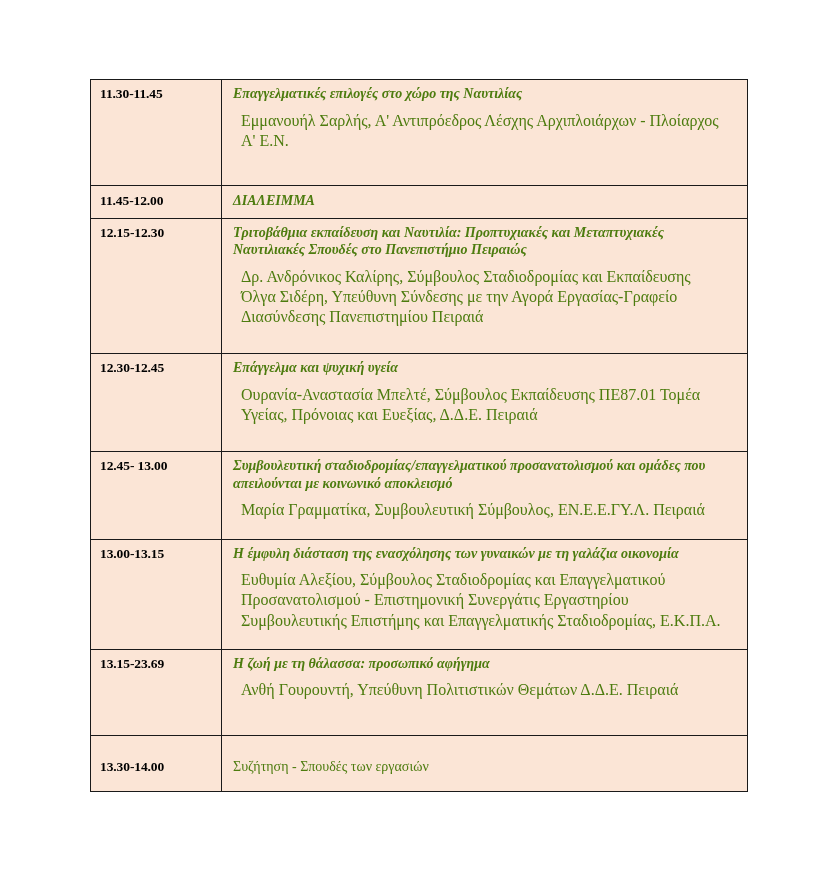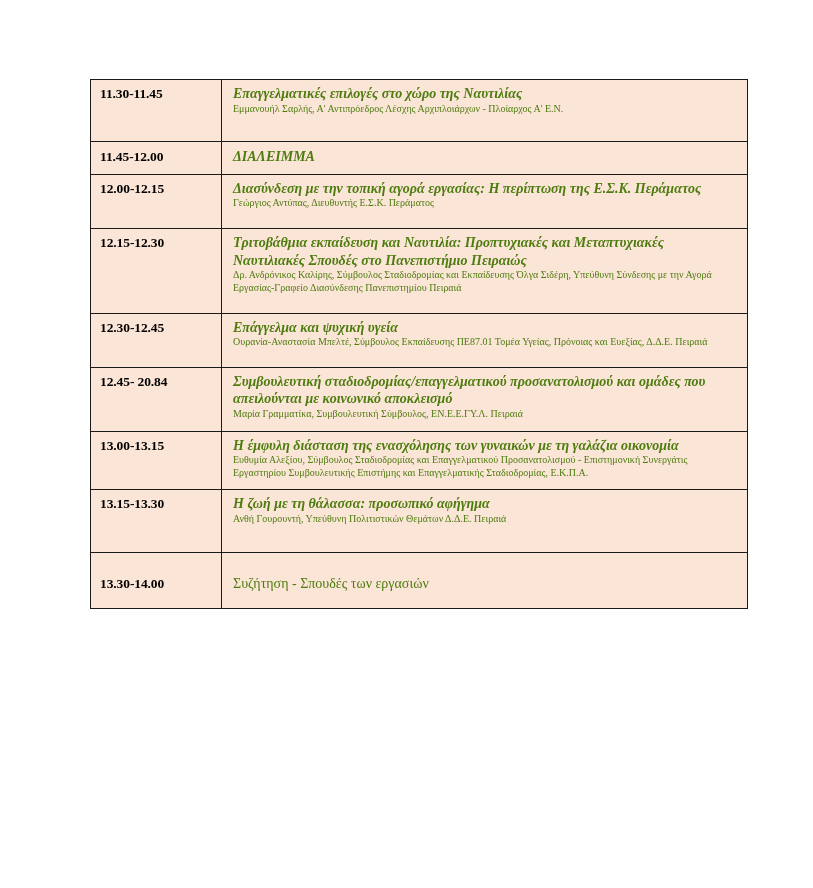--- a/index.html
+++ b/index.html
@@ -62,22 +62,22 @@
   .session-title {
     font-weight: bold;
     font-style: italic;
     font-size: 14px;
     margin: 0 0 0 0;
   }
 
   .session-speakers {
     font-style: normal;
     font-weight: normal;
-    font-size: 10px;
-    margin: 0;
+    font-size: 16px;
+    margin: 8px;
   }
 
   .session-plain {
     font-style: normal;
     font-weight: normal;
     font-size: 14px;
     margin: 0;
   }
 
   
@@ -111,62 +111,55 @@
         </td>
       </tr>
 
       <tr class="row-break">
         <td class="time-cell">11.45-12.00</td>
         <td class="detail-cell">
           <p class="session-title">ΔΙΑΛΕΙΜΜΑ</p>
         </td>
       </tr>
 
-      <tr class="row-pad-mid">
-        <td class="time-cell">12.00-12.15</td>
-        <td class="detail-cell">
-          <p class="session-title">Διασύνδεση με την τοπική αγορά εργασίας: Η περίπτωση της Ε.Σ.Κ. Περάματος</p>
-          <p class="session-speakers">Γεώργιος Αντύπας, Διευθυντής Ε.Σ.Κ. Περάματος</p>
-        </td>
-      </tr>
 
       <tr class="row-pad-mid">
         <td class="time-cell">12.15-12.30</td>
         <td class="detail-cell">
           <p class="session-title">Τριτοβάθμια εκπαίδευση και Ναυτιλία: Προπτυχιακές και Μεταπτυχιακές Ναυτιλιακές Σπουδές στο Πανεπιστήμιο Πειραιώς</p>
           <p class="session-speakers">Δρ. Ανδρόνικος Καλίρης, Σύμβουλος Σταδιοδρομίας και Εκπαίδευσης Όλγα Σιδέρη, Υπεύθυνη Σύνδεσης με την Αγορά Εργασίας-Γραφείο Διασύνδεσης Πανεπιστημίου Πειραιά</p>
         </td>
       </tr>
 
       <tr class="row-pad-mid">
         <td class="time-cell">12.30-12.45</td>
         <td class="detail-cell">
           <p class="session-title">Επάγγελμα και ψυχική υγεία</p>
           <p class="session-speakers">Ουρανία-Αναστασία Μπελτέ, Σύμβουλος Εκπαίδευσης ΠΕ87.01 Τομέα Υγείας, Πρόνοιας και Ευεξίας, Δ.Δ.Ε. Πειραιά</p>
         </td>
       </tr>
 
       <tr class="row-pad-small">
-        <td class="time-cell">12.45- 20.84</td>
+        <td class="time-cell">12.45- 13.00</td>
         <td class="detail-cell">
           <p class="session-title">Συμβουλευτική σταδιοδρομίας/επαγγελματικού προσανατολισμού και ομάδες που απειλούνται με κοινωνικό αποκλεισμό</p>
           <p class="session-speakers">Μαρία Γραμματίκα, Συμβουλευτική Σύμβουλος, ΕΝ.Ε.Ε.ΓΥ.Λ. Πειραιά</p>
         </td>
       </tr>
 
       <tr class="row-pad-small">
         <td class="time-cell">13.00-13.15</td>
         <td class="detail-cell">
           <p class="session-title">Η έμφυλη διάσταση της ενασχόλησης των γυναικών με τη γαλάζια οικονομία</p>
           <p class="session-speakers">Ευθυμία Αλεξίου, Σύμβουλος Σταδιοδρομίας και Επαγγελματικού Προσανατολισμού - Επιστημονική Συνεργάτις Εργαστηρίου Συμβουλευτικής Επιστήμης και Επαγγελματικής Σταδιοδρομίας, Ε.Κ.Π.Α.</p>
         </td>
       </tr>
 
       <tr class="row-pad-tall">
-        <td class="time-cell">13.15-13.30</td>
+        <td class="time-cell">13.15-23.69</td>
         <td class="detail-cell">
           <p class="session-title">Η ζωή με τη θάλασσα: προσωπικό αφήγημα</p>
           <p class="session-speakers">Ανθή Γουρουντή, Υπεύθυνη Πολιτιστικών Θεμάτων Δ.Δ.Ε. Πειραιά</p>
         </td>
       </tr>
 
       <tr class="row-center">
         <td class="time-cell">13.30-14.00</td>
         <td class="detail-cell">
           <p class="session-plain">Συζήτηση - Σπουδές των εργασιών</p>

